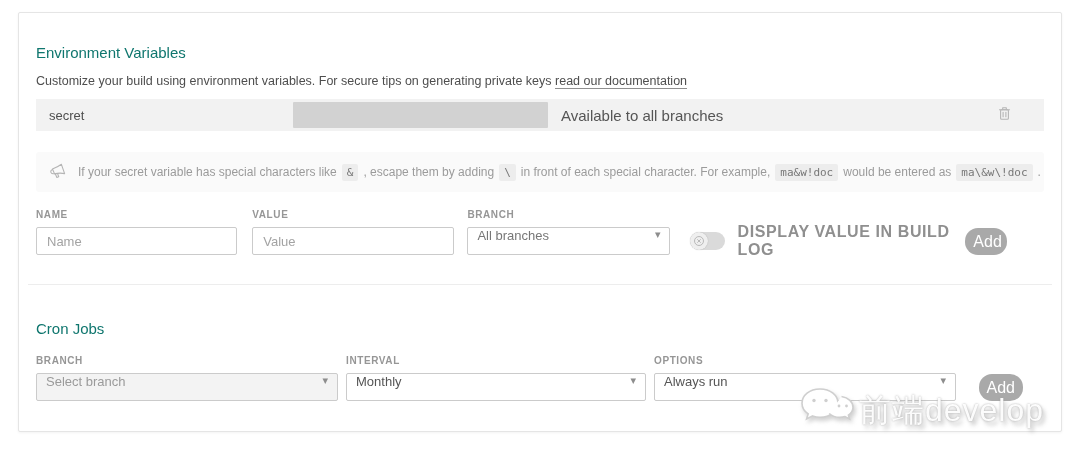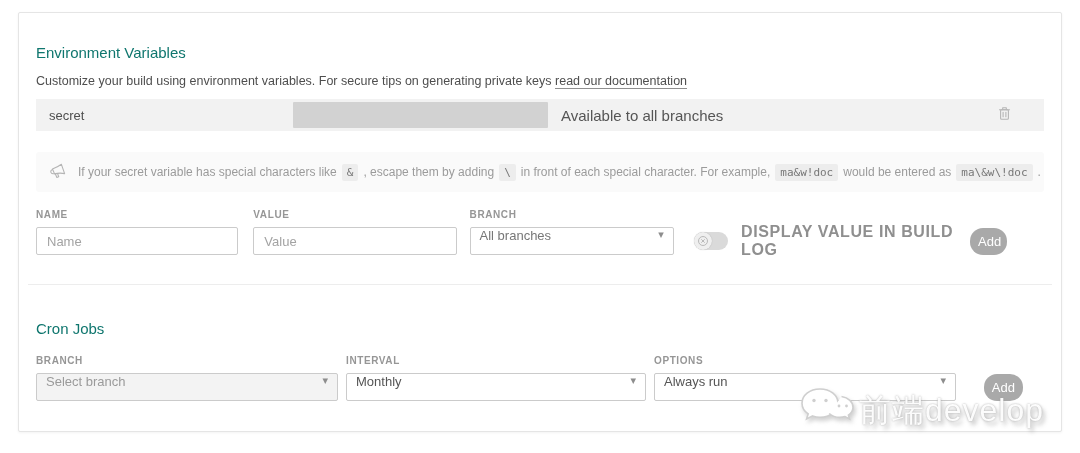--- a/index.html
+++ b/index.html
@@ -157,21 +157,21 @@
     letter-spacing: 0.6px;
     color: #8f8f8f;
   }
 
   .add-btn {
     height: 27px;
     min-width: 37px;
     padding: 0 8px;
     background: #a9a9a9;
     color: #fff;
-    font-size: 13px;
+    font-size: 16px;
     font-family: "Liberation Sans", sans-serif;
     border: none;
     border-radius: 13px;
     cursor: pointer;
   }
   .env-add { margin-left: auto; margin-right: 37px; }
   .cron-add { margin-left: auto; margin-right: 21px; }
 
   .divider { margin: 29px -8px 0; border: none; border-top: 1px solid #ededed; }
 

